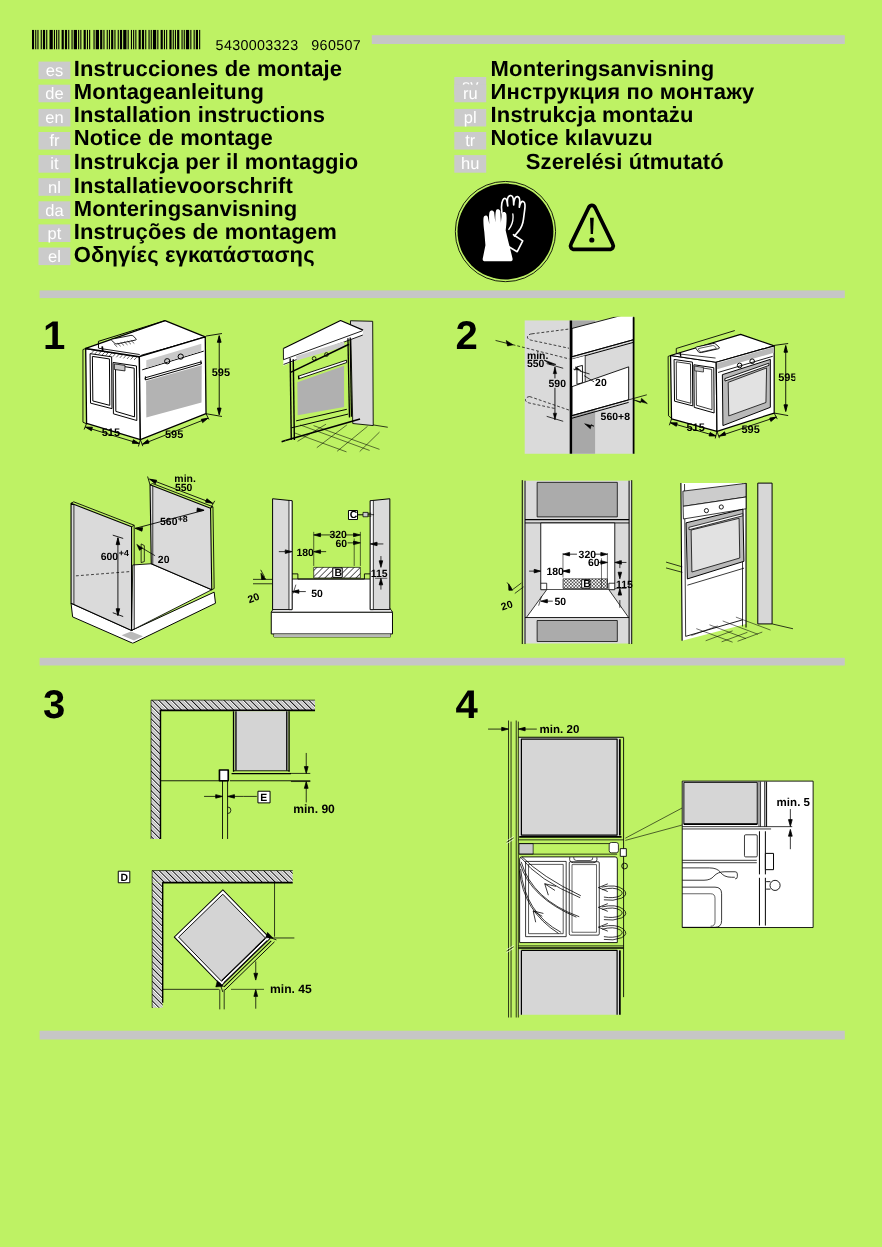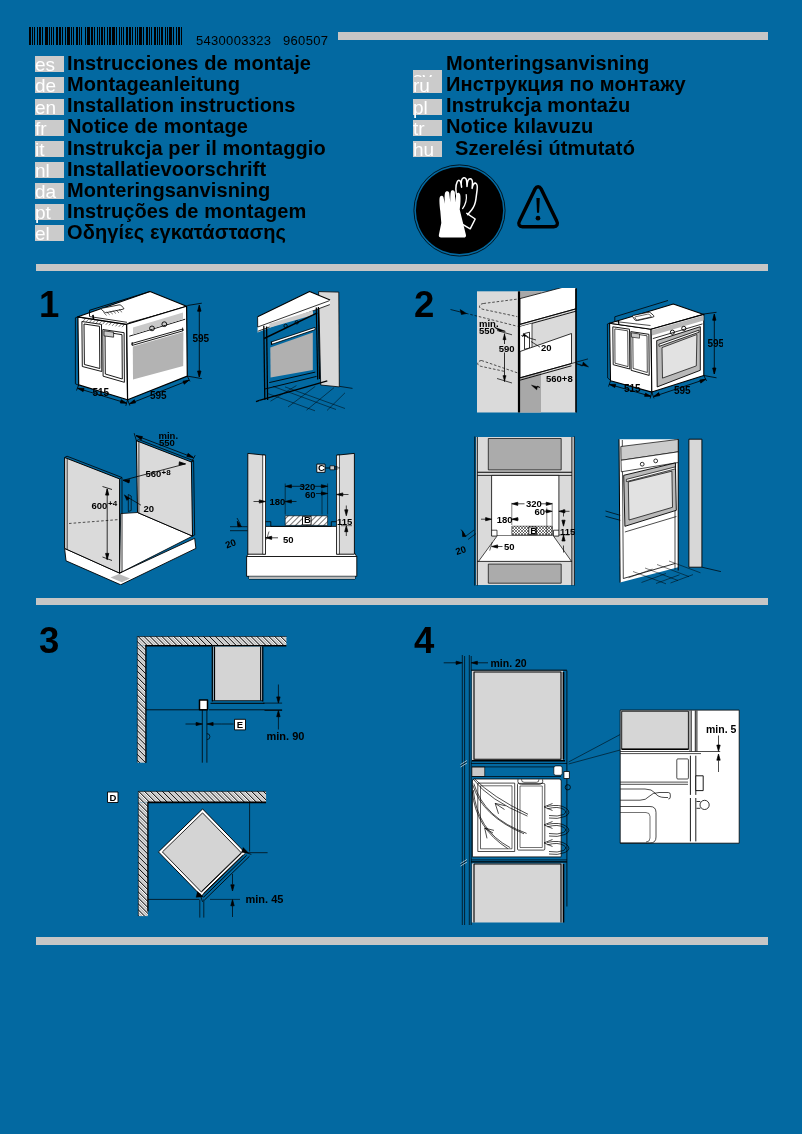--- a/index.html
+++ b/index.html
@@ -1,20 +1,20 @@
 <!DOCTYPE html>
 <html><head>
 <meta charset="utf-8">
 <style>
 html,body{margin:0;padding:0;background:#fff;}
-#page{position:relative;width:802px;height:1134px;background:#0369a1;overflow:hidden;
+#page{position:relative;width:802px;height:1134px;background:#bef264;overflow:hidden;
  font-family:"Liberation Sans",sans-serif;}
 .abs{position:absolute;}
 .lbox{position:absolute;width:29px;height:16px;background:#cbcbcb;color:#fff;
- font-size:19px;text-align:left;line-height:17px;}
+ font-size:15px;text-align:center;line-height:17px;}
 .ltit{position:absolute;font-weight:bold;font-size:20px;line-height:17.5px;letter-spacing:0.12px;color:#000;white-space:nowrap;}
 .bar{position:absolute;background:#c6c6c6;}
 .num{position:absolute;font-weight:bold;font-size:36.5px;line-height:36px;color:#000;}
 </style>
 </head>
 <body>
 <div id="page">
 
   <svg class="abs" style="left:29px;top:27px" width="155" height="18" id="barcode">
       <g fill="#000">
@@ -103,21 +103,21 @@
   <div id="langright">
 <div class="lbox" style="left:413px;top:70px">sv</div>
       <div class="ltit" style="left:446px;top:54.9px">Monteringsanvisning</div>
 <div class="lbox" style="left:413px;top:77.3px">ru</div>
       <div class="ltit" style="left:446px;top:76.0px">Инструкция по монтажу</div>
 <div class="lbox" style="left:413px;top:98.5px">pl</div>
       <div class="ltit" style="left:446px;top:97.2px">Instrukcja montażu</div>
 <div class="lbox" style="left:413px;top:119.7px">tr</div>
       <div class="ltit" style="left:446px;top:118.4px">Notice kılavuzu</div>
 <div class="lbox" style="left:413px;top:140.8px">hu</div>
-      <div class="ltit" style="left:455px;top:139.5px">Szerelési útmutató</div>
+      <div class="ltit" style="left:478px;top:139.5px">Szerelési útmutató</div>
 </div>
 
   <svg class="abs" style="left:413px;top:164px" width="93" height="93" viewBox="0 0 93 93">
     <circle cx="46.5" cy="46.5" r="45.6" fill="none" stroke="#000" stroke-width="0.8"></circle>
     <circle cx="46.5" cy="46.5" r="43.6" fill="#000"></circle>
 
     <g fill="none" stroke="#fff" stroke-width="1.5" stroke-linejoin="round" stroke-linecap="round">
       <path d="M44.3 34.5 C42.6 27.5 42.3 21.5 44.2 17.8 C45.4 15.6 47.4 16 47.8 18.6 L48.6 23.2 C47.9 18.4 48.6 14.2 50.8 13.8 C52.8 13.4 53.7 15.6 53.8 18.6 L54 22.4 C54.2 17.8 55.2 14.5 57.3 14.8 C59.1 15.1 59.7 17.4 59.4 20.4 L59.1 24.4 C59.9 20.6 61.2 18.5 62.9 19.3 C64.5 20.1 64.5 22.6 64.1 25.8 L62.9 35.2 C62.4 39.3 61.3 42.7 58.6 45.9 L54.7 50.6"></path>
       <path d="M53.8 49.4 L62.2 55 L57.2 64.8 L48.3 59.6"></path>
       <path d="M53.2 30.5 C54 35.5 52.5 40.5 49.6 44.6" stroke-width="1.2"></path>

